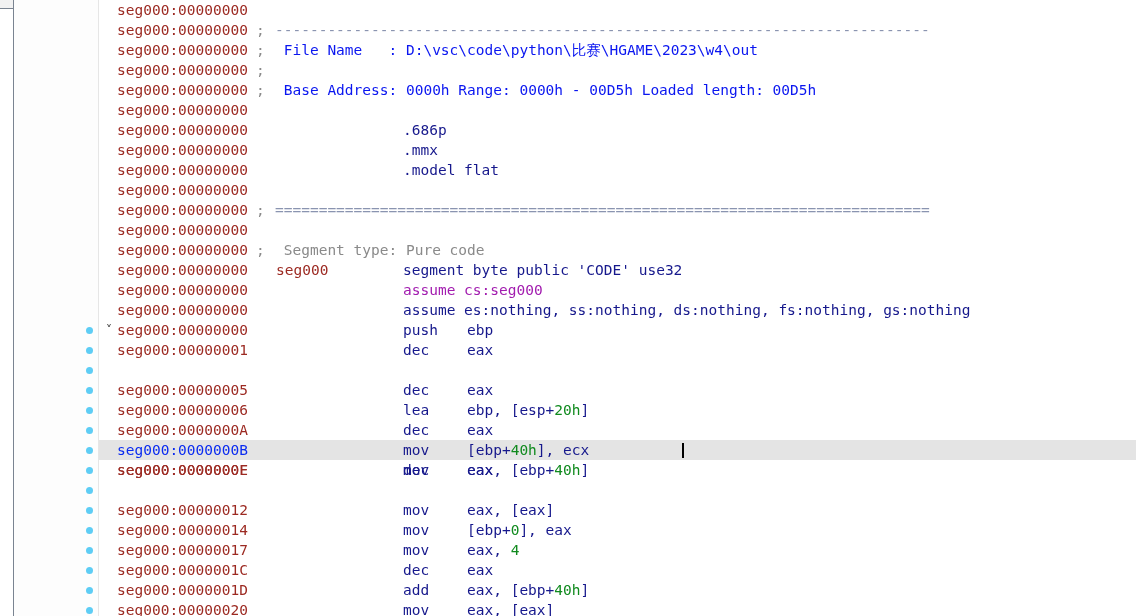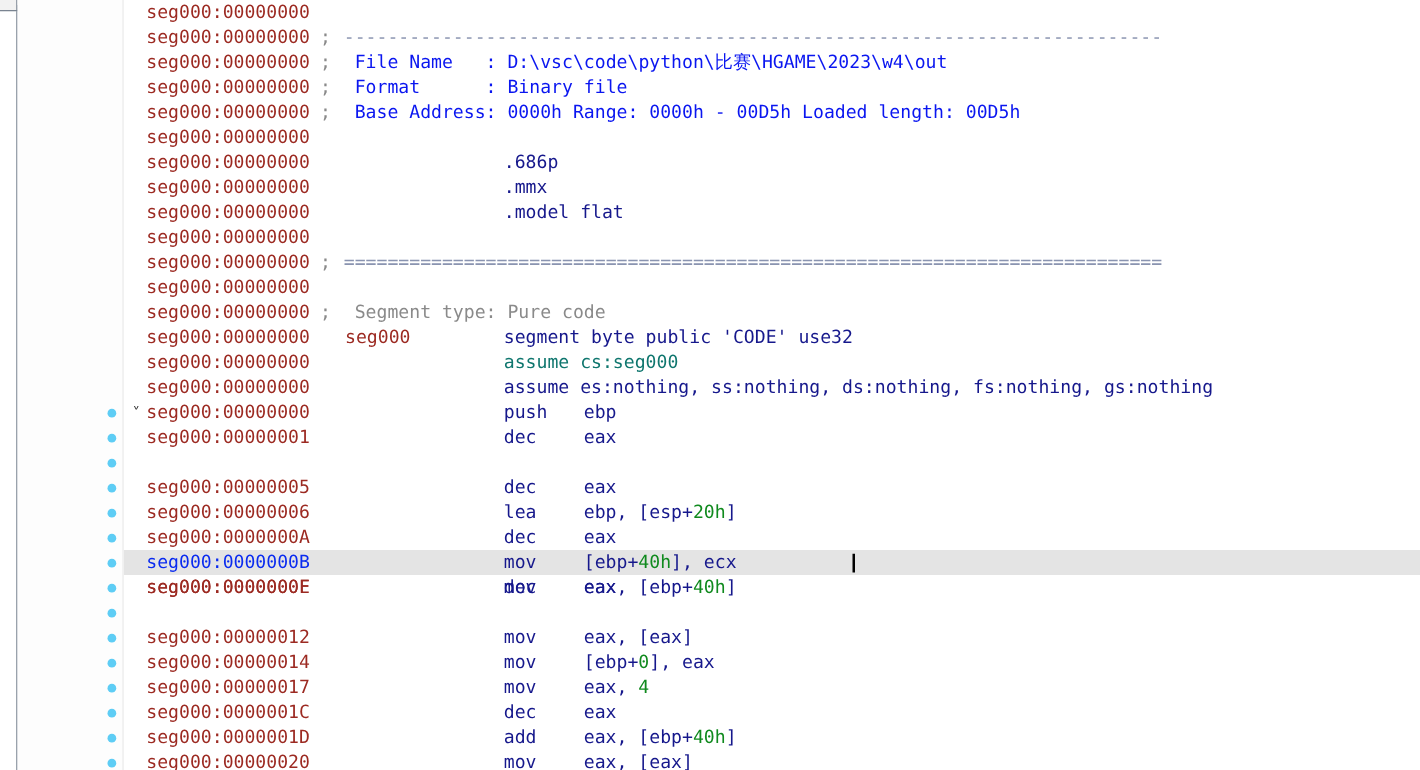--- a/index.html
+++ b/index.html
@@ -75,32 +75,32 @@
       <div class="dot" style="top: 567px;"></div>
       <div class="dot" style="top: 587px;"></div>
       <div class="dot" style="top: 607px;"></div>
     </div>
   <div class="gutter-divider"></div>
 
   <div class="listing" id="listing">
       <div class="row" style="top: 0px;"><span class="addr">seg000:00000000</span></div>
       <div class="row" style="top: 20px;"><span class="addr">seg000:00000000</span><span class="cmt-semi">;</span><span class="ctext c-sep">---------------------------------------------------------------------------</span></div>
       <div class="row" style="top: 40px;"><span class="addr">seg000:00000000</span><span class="cmt-semi">;</span><span class="ctext c-blue"> File Name   : D:\vsc\code\python\比赛\HGAME\2023\w4\out</span></div>
-      <div class="row" style="top: 60px;"><span class="addr">seg000:00000000</span><span class="cmt-semi">;</span><span class="ctext c-blue"> Format      : Binary file</span></div>
+      <div class="row" style="top: 60px;"><span class="addr">seg000:00000000</span><span class="cmt-semi">;</span></div>
       <div class="row" style="top: 80px;"><span class="addr">seg000:00000000</span><span class="cmt-semi">;</span><span class="ctext c-blue"> Base Address: 0000h Range: 0000h - 00D5h Loaded length: 00D5h</span></div>
       <div class="row" style="top: 100px;"><span class="addr">seg000:00000000</span></div>
       <div class="row" style="top: 120px;"><span class="addr">seg000:00000000</span><span class="mnem c-blue" style="left:304px;color:#16188c">.686p</span></div>
       <div class="row" style="top: 140px;"><span class="addr">seg000:00000000</span><span class="mnem c-blue" style="left:304px;color:#16188c">.mmx</span></div>
       <div class="row" style="top: 160px;"><span class="addr">seg000:00000000</span><span class="mnem c-blue" style="left:304px;color:#16188c">.model flat</span></div>
       <div class="row" style="top: 180px;"><span class="addr">seg000:00000000</span></div>
       <div class="row" style="top: 200px;"><span class="addr">seg000:00000000</span><span class="cmt-semi">;</span><span class="ctext c-sep">===========================================================================</span></div>
       <div class="row" style="top: 220px;"><span class="addr">seg000:00000000</span></div>
       <div class="row" style="top: 240px;"><span class="addr">seg000:00000000</span><span class="cmt-semi">;</span><span class="ctext c-gray"> Segment type: Pure code</span></div>
       <div class="row" style="top: 260px;"><span class="addr">seg000:00000000</span><span class="seglabel">seg000</span><span class="mnem" style="left:304px">segment byte public 'CODE' use32</span></div>
-      <div class="row" style="top: 280px;"><span class="addr">seg000:00000000</span><span class="mnem c-blue" style="left:304px;color:#0f766e">assume cs:seg000</span></div>
+      <div class="row" style="top: 280px;"><span class="addr">seg000:00000000</span><span class="mnem c-blue" style="left:304px;color:#a21caf">assume cs:seg000</span></div>
       <div class="row" style="top: 300px;"><span class="addr">seg000:00000000</span><span class="mnem c-blue" style="left:304px;color:#16188c">assume es:nothing, ss:nothing, ds:nothing, fs:nothing, gs:nothing</span></div>
       <div class="row" style="top: 320px;"><span class="chev">˅</span><span class="addr">seg000:00000000</span><span class="mnem">push</span><span class="ops">ebp</span></div>
       <div class="row" style="top: 340px;"><span class="addr">seg000:00000001</span><span class="mnem">dec</span><span class="ops">eax</span></div>
       <div class="row" style="top: 380px;"><span class="addr">seg000:00000005</span><span class="mnem">dec</span><span class="ops">eax</span></div>
       <div class="row" style="top: 400px;"><span class="addr">seg000:00000006</span><span class="mnem">lea</span><span class="ops">ebp, [esp+<span class="num">20h</span>]</span></div>
       <div class="row" style="top: 420px;"><span class="addr">seg000:0000000A</span><span class="mnem">dec</span><span class="ops">eax</span></div>
       <div class="row current" style="top: 440px;"><span class="addr">seg000:0000000B</span><span class="mnem">mov</span><span class="ops">[ebp+<span class="num">40h</span>], ecx</span></div>
       <div class="row" style="top: 460px;"><span class="addr">seg000:0000000E</span><span class="mnem">dec</span><span class="ops">eax</span></div>
       <div class="row" style="top: 460px;"><span class="addr">seg000:0000000F</span><span class="mnem">mov</span><span class="ops">eax, [ebp+<span class="num">40h</span>]</span></div>
       <div class="row" style="top: 500px;"><span class="addr">seg000:00000012</span><span class="mnem">mov</span><span class="ops">eax, [eax]</span></div>

